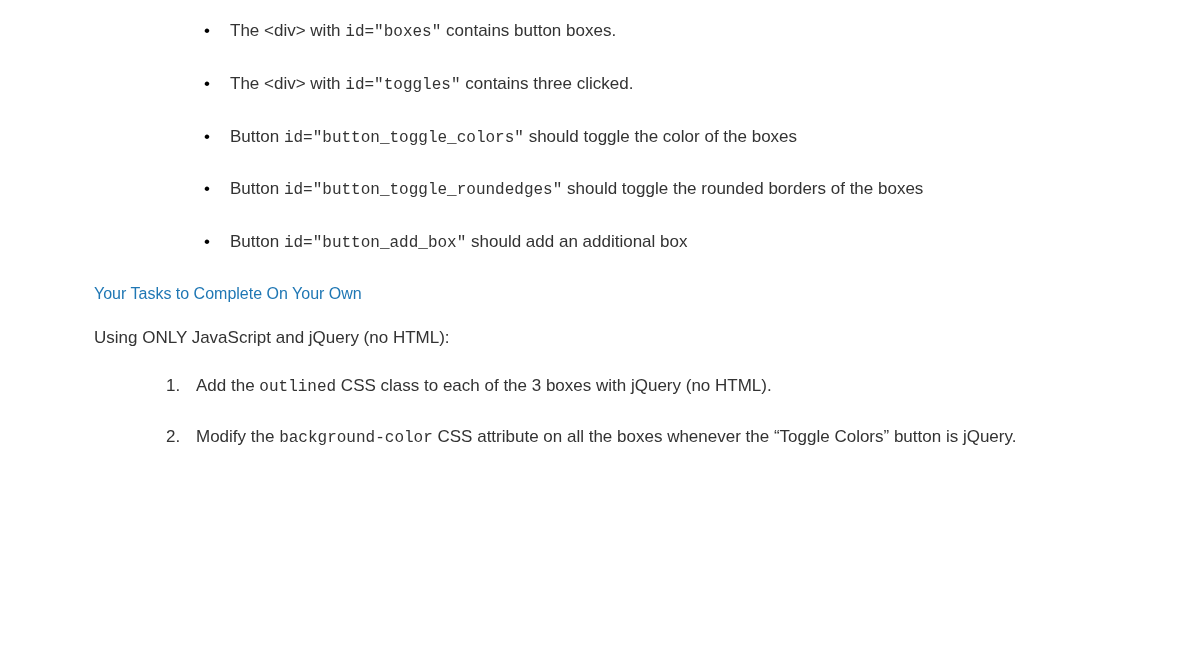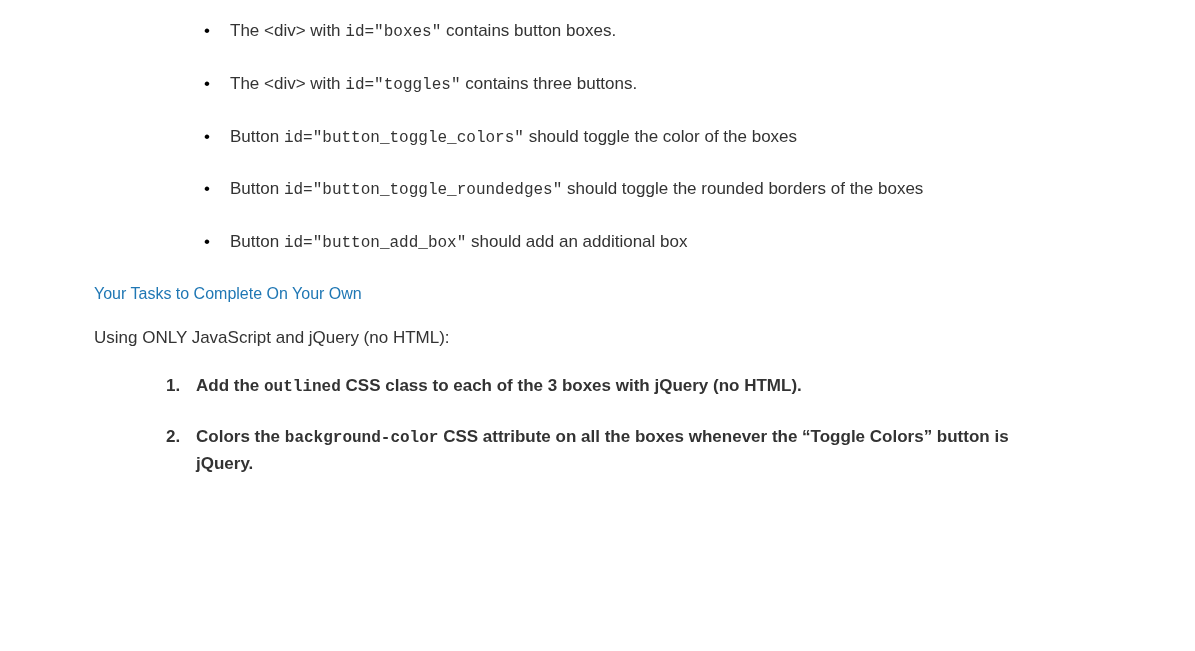--- a/index.html
+++ b/index.html
@@ -61,41 +61,40 @@
     list-style: none;
     counter-reset: item;
     margin: 0;
     padding: 0 0 0 72px;
   }
   ol.tasks > li {
     counter-increment: item;
     position: relative;
     padding: 0 60px 0 30px;
     margin: 0 0 24px 0;
-    font-weight: bold;
   }
   ol.tasks > li::before {
     content: counter(item) ".";
     position: absolute;
     left: 0;
     top: 0;
     color: #333333;
   }
 </style>
 </head>
 <body>
 
 <div class="page">
 
   <ul class="bullets">
     <li>
       <span>The &lt;div&gt; with </span><code>id="boxes"</code><span> contains button boxes.</span>
     </li>
     <li>
-      <span>The &lt;div&gt; with </span><code>id="toggles"</code><span> contains three buttons.</span>
+      <span>The &lt;div&gt; with </span><code>id="toggles"</code><span> contains three clicked.</span>
     </li>
     <li>
       <span>Button </span><code>id="button_toggle_colors"</code><span> should toggle the color of the boxes</span>
     </li>
     <li>
       <span>Button </span><code>id="button_toggle_roundedges"</code><span> should toggle the rounded borders of the boxes</span>
     </li>
     <li>
       <span>Button </span><code>id="button_add_box"</code><span> should add an additional box</span>
     </li>
@@ -103,17 +102,17 @@
 
   <h2 class="section">Your Tasks to Complete On Your Own</h2>
 
   <p class="lead">Using ONLY JavaScript and jQuery (no HTML):</p>
 
   <ol class="tasks">
     <li>
       <span>Add the </span><code>outlined</code><span> CSS class to each of the 3 boxes with jQuery (no HTML).</span>
     </li>
     <li>
-      <span>Colors the </span><code>background-color</code><span> CSS attribute on all the boxes whenever the “Toggle Colors” button is jQuery.</span>
+      <span>Modify the </span><code>background-color</code><span> CSS attribute on all the boxes whenever the “Toggle Colors” button is jQuery.</span>
     </li>
   </ol>
 
 </div>
 
 </body></html>

